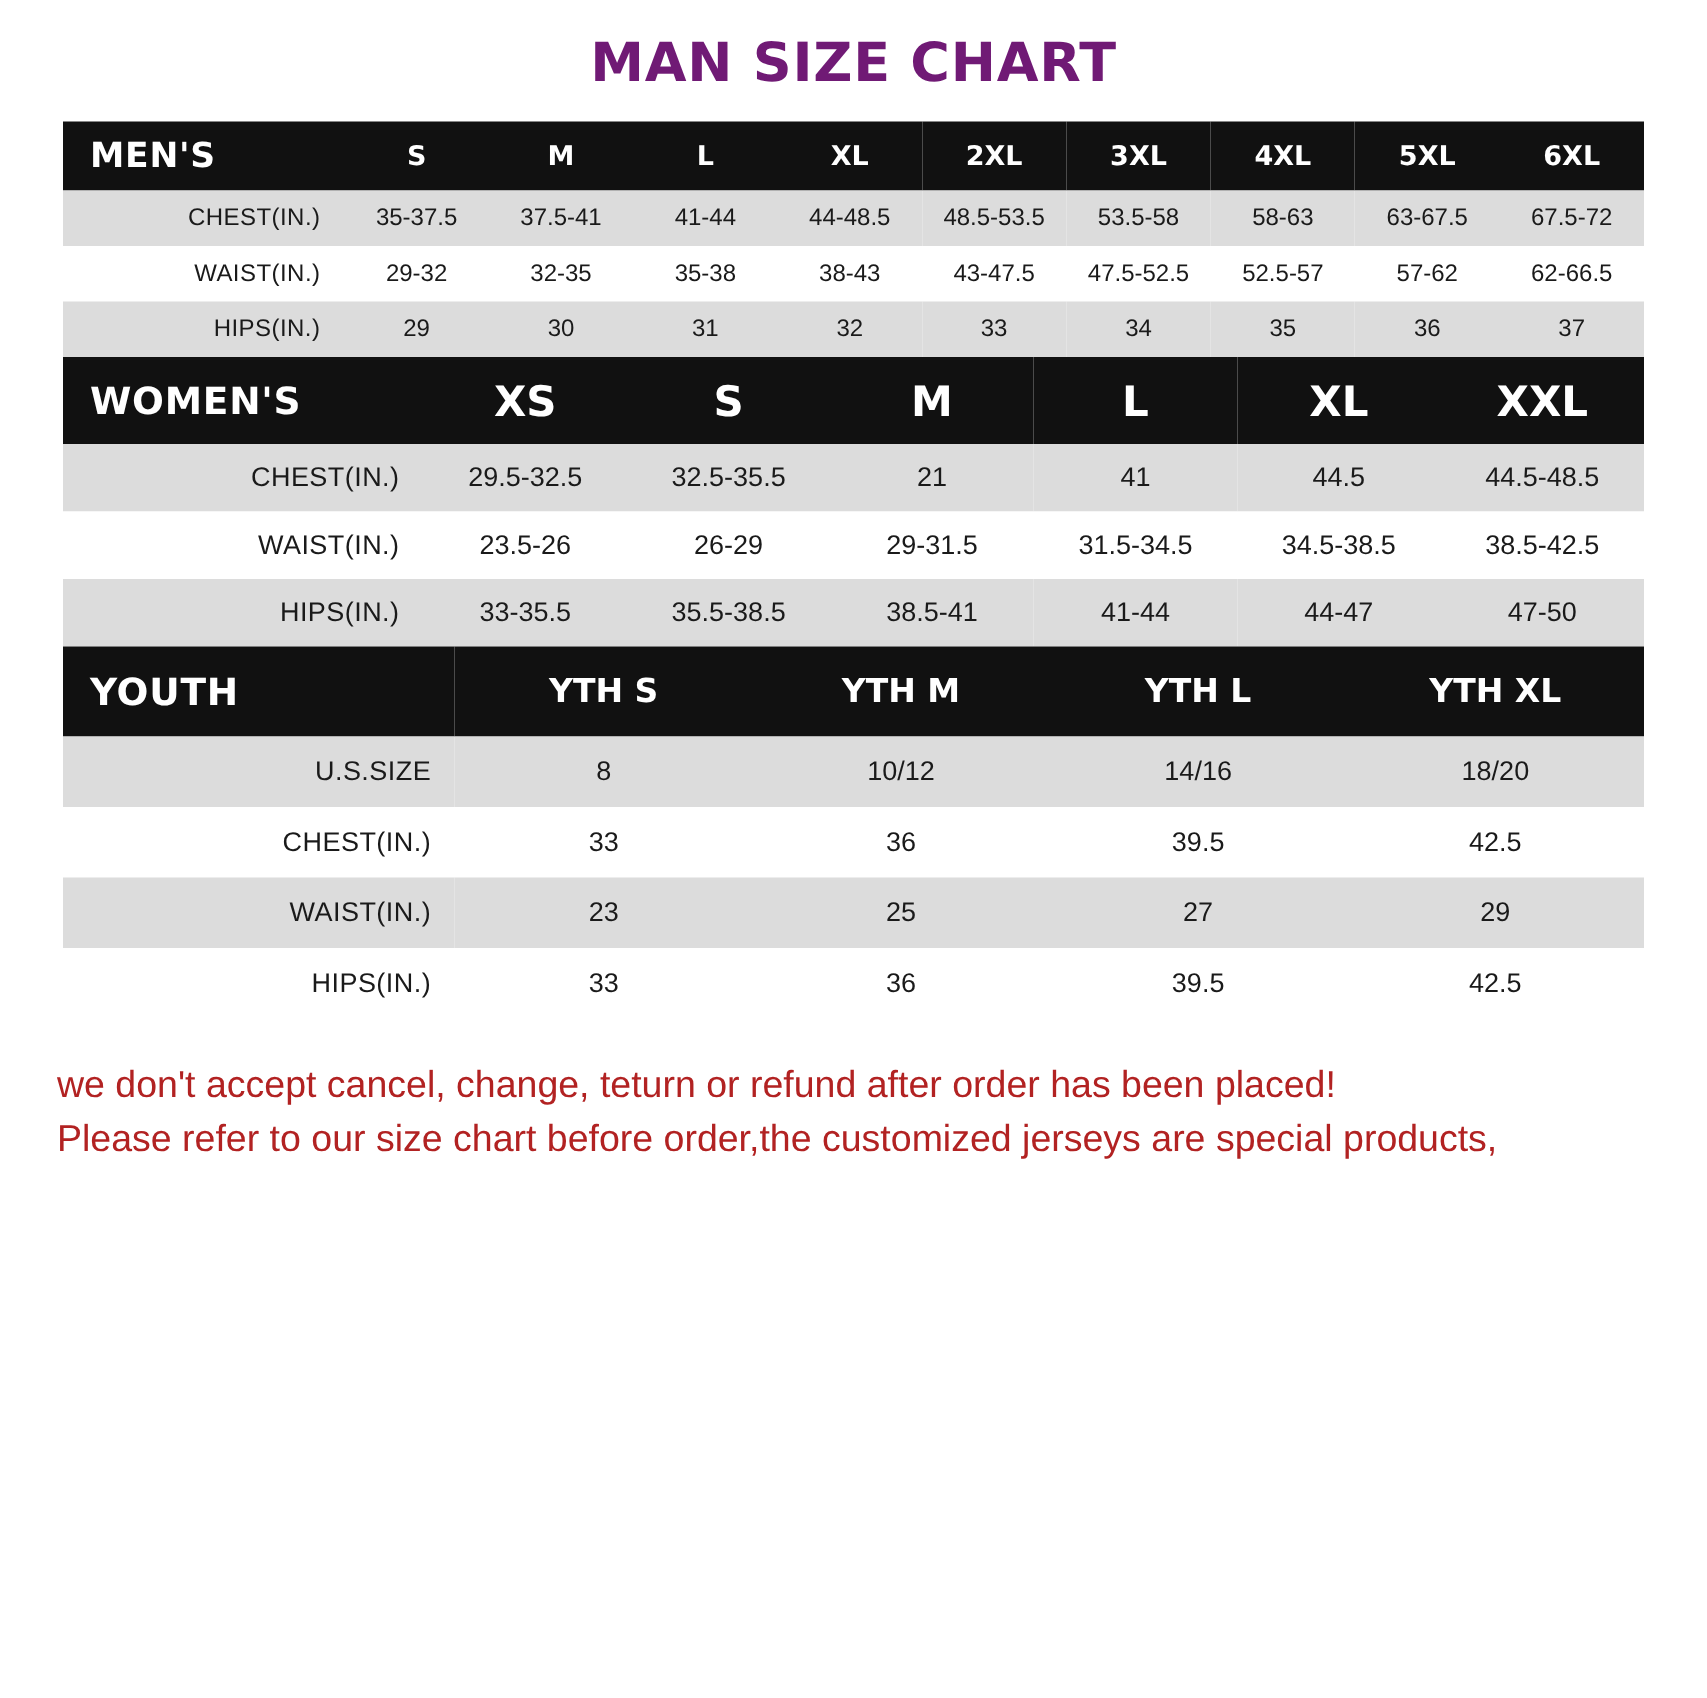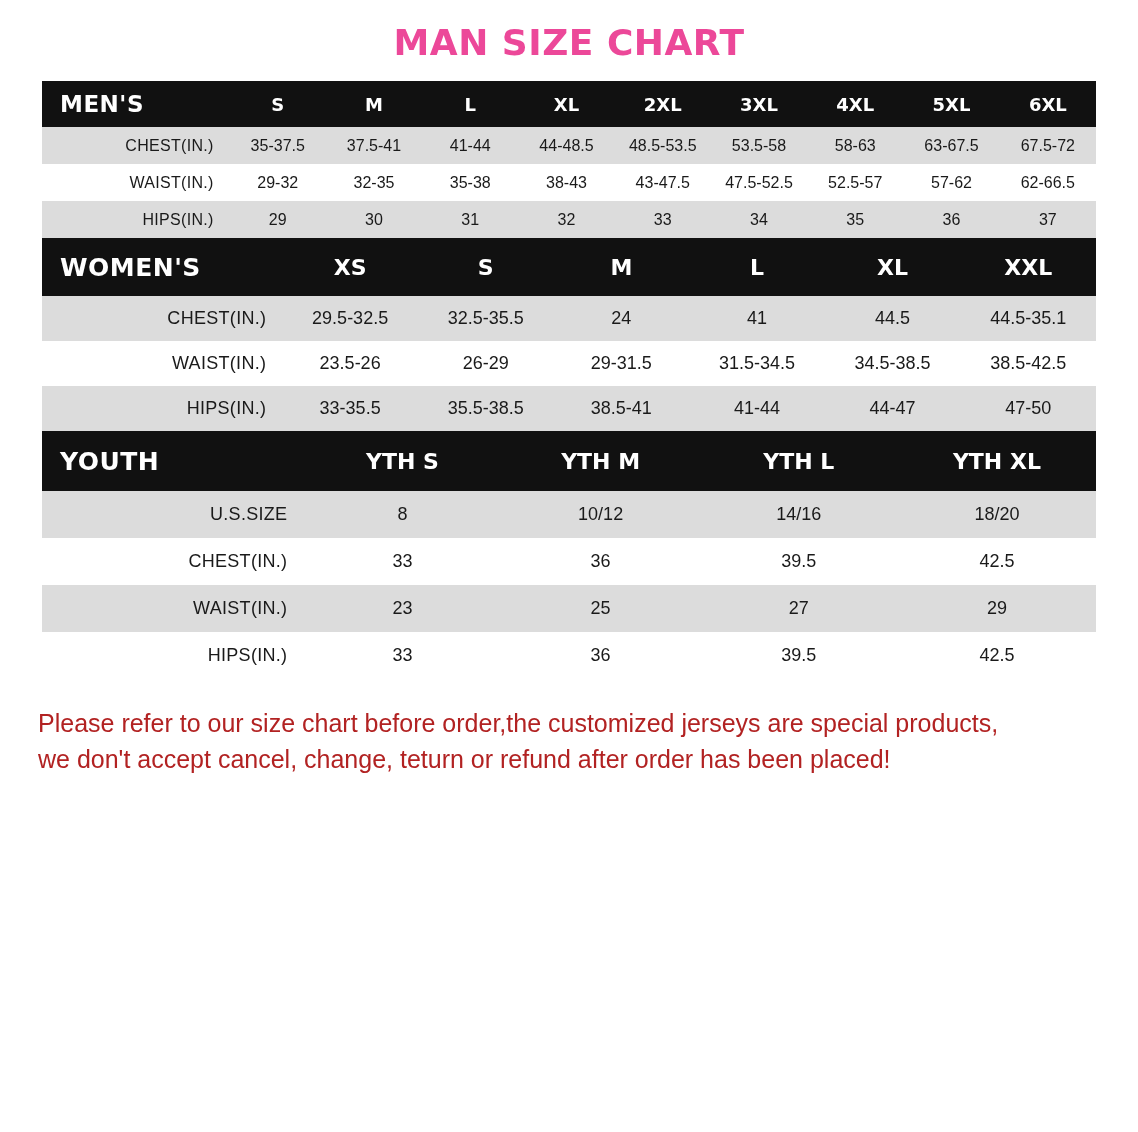--- a/index.html
+++ b/index.html
@@ -39,21 +39,21 @@
     color: #111111;
     line-height: 1;
     transform: scaleY(1.18);
   }
 
   
   .section-title {
     text-align: center;
     font-family: "DejaVu Sans", sans-serif;
     font-weight: bold;
-    color: #ec4899;
+    color: #701a75;
     letter-spacing: 0.5px;
   }
   .st-man   { font-size: 36px; margin-top: 22px; margin-bottom: 18px; }
   .st-women { font-size: 36px; margin-top: 34px; margin-bottom: 20px; }
   .st-youth { font-size: 36px; margin-top: 38px; margin-bottom: 20px; }
 
   
   .table-wrap {
     margin: 0 42px;
   }
@@ -94,21 +94,21 @@
     letter-spacing: 0.3px;
   }
 
   
   #men-table thead th { font-size: 18px; height: 44px; }
   #men-table thead th.row-label-head { font-size: 23px; }
   #men-table tbody td { font-size: 16px; height: 35px; }
   #men-table tbody td.row-label { font-size: 16px; }
 
   
-  #women-table thead th { font-size: 22px; height: 56px; }
+  #women-table thead th { font-size: 28px; height: 56px; }
   #women-table thead th.row-label-head { font-size: 25px; }
   #women-table tbody td { font-size: 18px; height: 43px; }
   #women-table tbody td.row-label { font-size: 18px; }
 
   
   #youth-table thead th { font-size: 22px; height: 58px; }
   #youth-table thead th.row-label-head { font-size: 25px; }
   #youth-table tbody td { font-size: 18px; height: 45px; }
   #youth-table tbody td.row-label { font-size: 18px; }
 
@@ -198,24 +198,24 @@
             <th>L</th>
             <th>XL</th>
             <th>XXL</th>
           </tr>
         </thead>
       <tbody>
           <tr class="shade">
             <td class="row-label">CHEST(IN.)</td>
             <td>29.5-32.5</td>
             <td>32.5-35.5</td>
-            <td>24</td>
+            <td>21</td>
             <td>41</td>
             <td>44.5</td>
-            <td>44.5-35.1</td>
+            <td>44.5-48.5</td>
           </tr>
           <tr class="plain">
             <td class="row-label">WAIST(IN.)</td>
             <td>23.5-26</td>
             <td>26-29</td>
             <td>29-31.5</td>
             <td>31.5-34.5</td>
             <td>34.5-38.5</td>
             <td>38.5-42.5</td>
           </tr>
@@ -270,17 +270,17 @@
             <td>33</td>
             <td>36</td>
             <td>39.5</td>
             <td>42.5</td>
           </tr>
         </tbody>
     </table>
   </div>
 
   <div class="note">
+    <span class="note-line">we don't accept cancel, change, teturn or refund after order has been placed!</span>
     <span class="note-line">Please refer to our size chart before order,the customized jerseys are special products,</span>
-    <span class="note-line">we don't accept cancel, change, teturn or refund after order has been placed!</span>
   </div>
 
 </div>
 
 </body></html>

